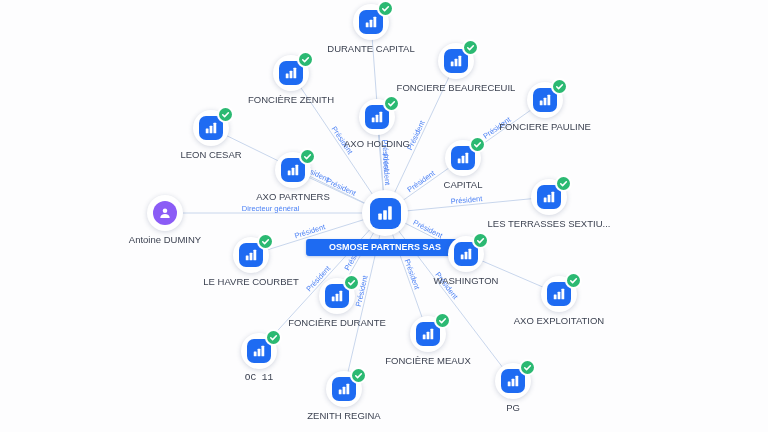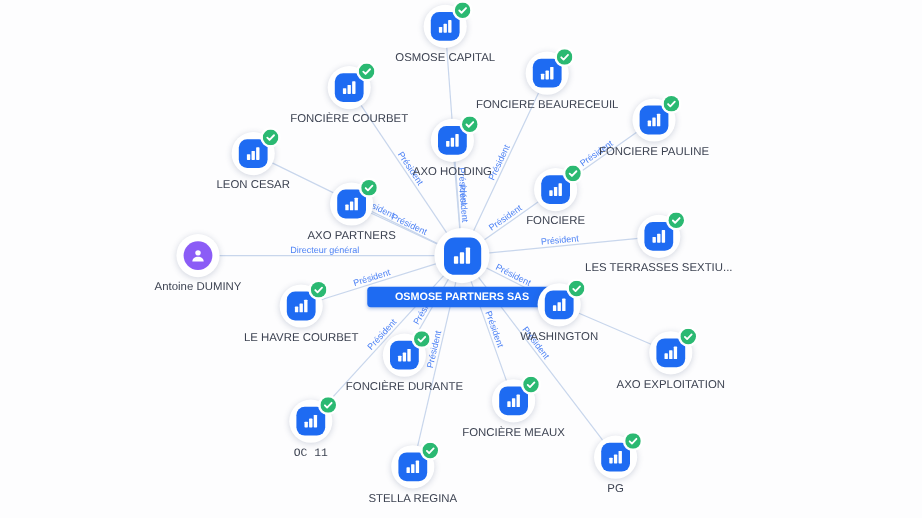--- a/index.html
+++ b/index.html
@@ -112,21 +112,21 @@
               </g>
             </svg>
           </span>
           <span class="check">
             <svg viewBox="0 0 16 16">
               <circle cx="8" cy="8" r="8" fill="#2bb972"></circle>
               <path d="M4.6 8.3l2.3 2.3 4.6-4.8" stroke="#fff" stroke-width="1.9" fill="none" stroke-linecap="round" stroke-linejoin="round"></path>
             </svg>
           </span>
         </div>
-        <div class="label">OSMOSE CAPITAL</div>
+        <div class="label">DURANTE CAPITAL</div>
       </div>
       <div class="node company" style="left: 456px; top: 61px;">
         <div class="circle">
           <span class="icon">
             <svg viewBox="0 0 16 16">
               <g fill="#ffffff">
                 <rect x="2" y="8.5" width="3.2" height="5.5" rx="0.6"></rect>
                 <rect x="6.4" y="5.5" width="3.2" height="8.5" rx="0.6"></rect>
                 <rect x="10.8" y="2" width="3.2" height="12" rx="0.6"></rect>
               </g>
@@ -152,21 +152,21 @@
               </g>
             </svg>
           </span>
           <span class="check">
             <svg viewBox="0 0 16 16">
               <circle cx="8" cy="8" r="8" fill="#2bb972"></circle>
               <path d="M4.6 8.3l2.3 2.3 4.6-4.8" stroke="#fff" stroke-width="1.9" fill="none" stroke-linecap="round" stroke-linejoin="round"></path>
             </svg>
           </span>
         </div>
-        <div class="label">FONCIÈRE COURBET</div>
+        <div class="label">FONCIÈRE ZENITH</div>
       </div>
       <div class="node company" style="left: 545px; top: 100px; text-decoration: underline;">
         <div class="circle">
           <span class="icon">
             <svg viewBox="0 0 16 16">
               <g fill="#ffffff">
                 <rect x="2" y="8.5" width="3.2" height="5.5" rx="0.6"></rect>
                 <rect x="6.4" y="5.5" width="3.2" height="8.5" rx="0.6"></rect>
                 <rect x="10.8" y="2" width="3.2" height="12" rx="0.6"></rect>
               </g>
@@ -232,21 +232,21 @@
               </g>
             </svg>
           </span>
           <span class="check">
             <svg viewBox="0 0 16 16">
               <circle cx="8" cy="8" r="8" fill="#2bb972"></circle>
               <path d="M4.6 8.3l2.3 2.3 4.6-4.8" stroke="#fff" stroke-width="1.9" fill="none" stroke-linecap="round" stroke-linejoin="round"></path>
             </svg>
           </span>
         </div>
-        <div class="label">FONCIERE</div>
+        <div class="label">CAPITAL</div>
       </div>
       <div class="node company" style="left: 293px; top: 170px;">
         <div class="circle">
           <span class="icon">
             <svg viewBox="0 0 16 16">
               <g fill="#ffffff">
                 <rect x="2" y="8.5" width="3.2" height="5.5" rx="0.6"></rect>
                 <rect x="6.4" y="5.5" width="3.2" height="8.5" rx="0.6"></rect>
                 <rect x="10.8" y="2" width="3.2" height="12" rx="0.6"></rect>
               </g>
@@ -423,21 +423,21 @@
               </g>
             </svg>
           </span>
           <span class="check">
             <svg viewBox="0 0 16 16">
               <circle cx="8" cy="8" r="8" fill="#2bb972"></circle>
               <path d="M4.6 8.3l2.3 2.3 4.6-4.8" stroke="#fff" stroke-width="1.9" fill="none" stroke-linecap="round" stroke-linejoin="round"></path>
             </svg>
           </span>
         </div>
-        <div class="label">STELLA REGINA</div>
+        <div class="label">ZENITH REGINA</div>
       </div>
       <div class="node company" style="left: 513px; top: 381px;">
         <div class="circle">
           <span class="icon">
             <svg viewBox="0 0 16 16">
               <g fill="#ffffff">
                 <rect x="2" y="8.5" width="3.2" height="5.5" rx="0.6"></rect>
                 <rect x="6.4" y="5.5" width="3.2" height="8.5" rx="0.6"></rect>
                 <rect x="10.8" y="2" width="3.2" height="12" rx="0.6"></rect>
               </g>

